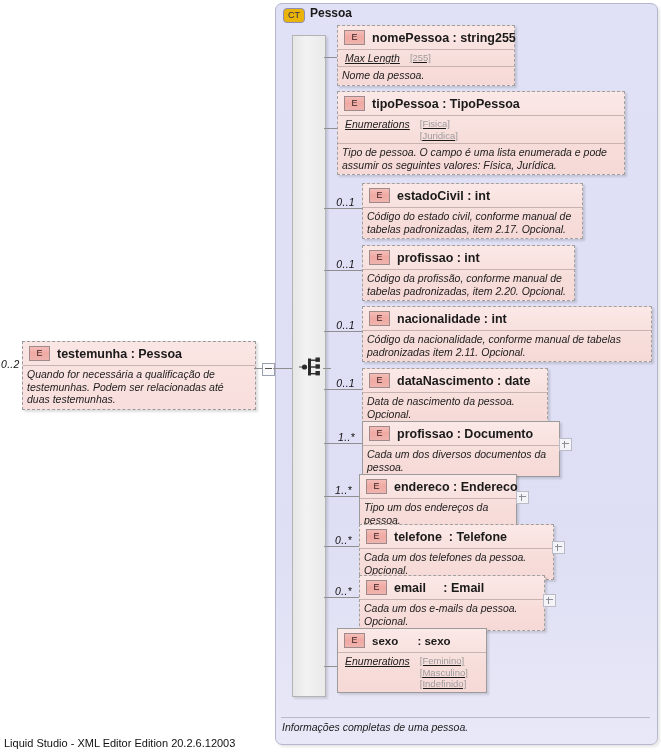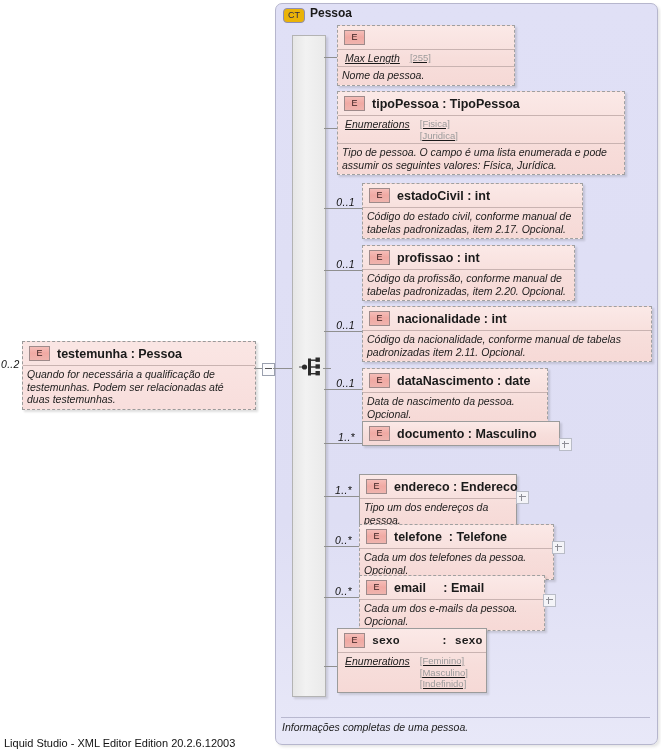--- a/index.html
+++ b/index.html
@@ -81,21 +81,21 @@
     margin-right: 7px;
     flex: none;
   }
   .ename {
     font-weight: bold;
     font-size: 12.5px;
     color: #1a1a1a;
     white-space: pre;
   }
   .ename.mono {
-    font-family: Liberation Mono, monospace;
+    font-family: Liberation Sans, sans-serif;
     font-size: 11.5px;
   }
   .erow {
     border-top: 1px solid #c9b3b1;
     padding: 2px 7px 2px 7px;
     display: flex;
     align-items: flex-start;
     text-decoration: underline;
   }
   .facet-label {
@@ -253,21 +253,21 @@
     <div class="edoc">Quando for necessária a qualificação de testemunhas. Podem ser relacionadas até duas testemunhas.</div>
   </div>
   <div class="lead-line" style="left:254px; top:368px; width:9px; height:1px;"></div>
   <div id="left-collapse"></div>
   <div class="lead-line" style="left:273px; top:368px; width:19px; height:1px;"></div>
   <div class="lead-line" style="left:323px; top:368px; width:8px; height:1px;"></div>
 
   <div id="elements-layer">
       <div class="lead-line" style="left: 324px; top: 57px; width: 13px; height: 1px;"></div>
       <div class="ebox dashed" style="left: 337px; top: 25px; width: 176px;">
-        <div class="ehead"><span class="eicon">E</span></div>
+        <div class="ehead"><span class="eicon">E</span><span class="ename">nomePessoa : string255</span></div>
         <div class="erow">
           <span class="facet-label">Max Length</span>
           <span class="facet-vals">[255]</span>
         </div>
         <div class="edoc">Nome da pessoa.</div>
       </div>
       <div class="lead-line" style="left: 324px; top: 128px; width: 13px; height: 1px;"></div>
       <div class="ebox dashed" style="left: 337px; top: 91px; width: 286px;">
         <div class="ehead"><span class="eicon">E</span><span class="ename">tipoPessoa : TipoPessoa</span></div>
         <div class="erow">
@@ -297,21 +297,22 @@
       </div>
       <div class="lead-line" style="left: 324px; top: 389px; width: 38px; height: 1px;"></div>
       <div class="occ" style="left: 321px; top: 377px; width: 34px;">0..1</div>
       <div class="ebox dashed" style="left: 362px; top: 368px; width: 184px;">
         <div class="ehead"><span class="eicon">E</span><span class="ename">dataNascimento : date</span></div>
         <div class="edoc">Data de nascimento da pessoa. Opcional.</div>
       </div>
       <div class="lead-line" style="left: 324px; top: 443px; width: 38px; height: 1px;"></div>
       <div class="occ" style="left: 321px; top: 431px; width: 34px;">1..*</div>
       <div class="ebox solid" style="left: 362px; top: 421px; width: 196px;">
-        <div class="ehead"><span class="eicon">E</span><span class="ename">documento : Masculino</span></div>
+        <div class="ehead"><span class="eicon">E</span><span class="ename">profissao : Documento</span></div>
+        <div class="edoc">Cada um dos diversos documentos da pessoa.</div>
       </div>
       <div class="expand" style="left: 559px; top: 438px;"></div>
       <div class="lead-line" style="left: 324px; top: 496px; width: 35px; height: 1px;"></div>
       <div class="occ" style="left: 318px; top: 484px; width: 34px;">1..*</div>
       <div class="ebox solid" style="left: 359px; top: 474px; width: 156px;">
         <div class="ehead"><span class="eicon">E</span><span class="ename">endereco : Endereco</span></div>
         <div class="edoc">Tipo um dos endereços da pessoa.</div>
       </div>
       <div class="expand" style="left: 516px; top: 491px;"></div>
       <div class="lead-line" style="left: 324px; top: 546px; width: 35px; height: 1px;"></div>

